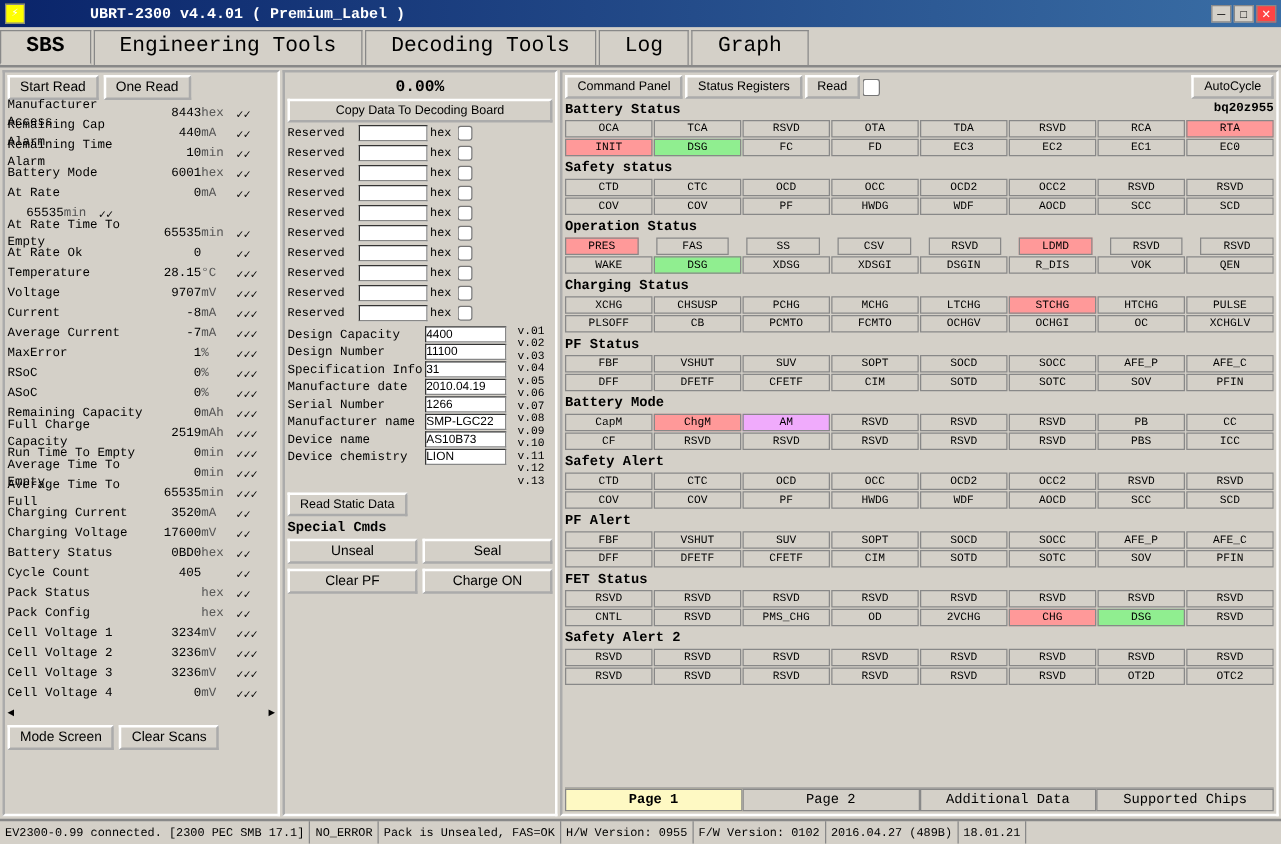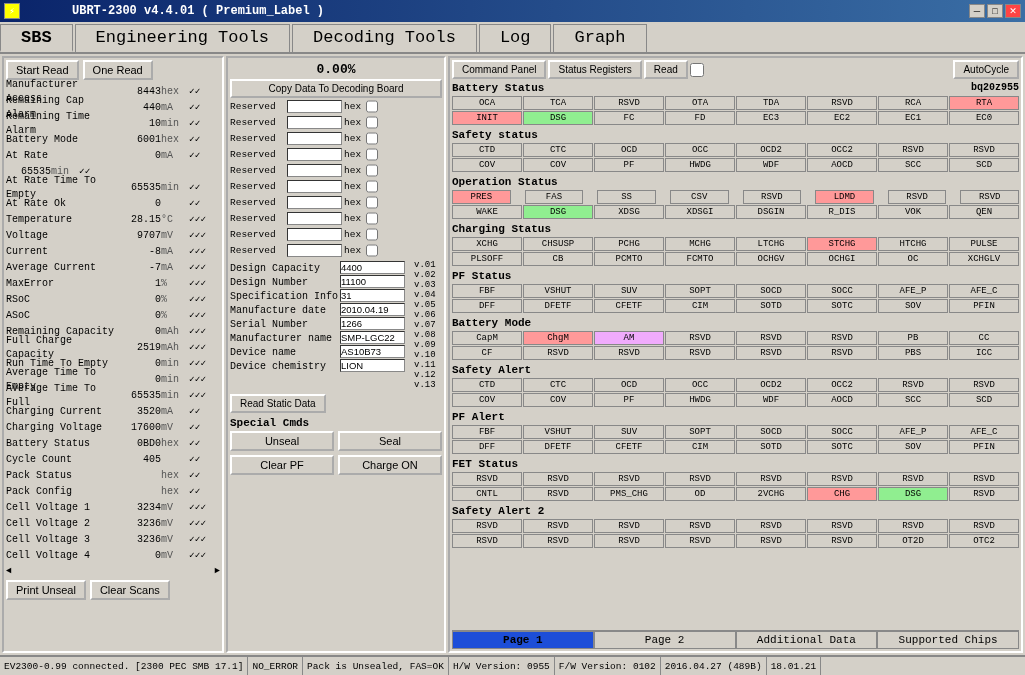--- a/index.html
+++ b/index.html
@@ -258,21 +258,21 @@
             <span class="sbs-checks">✓✓✓</span>
           </div>
       </div>
 
       <div style="display:flex; justify-content:space-between; margin-top:2px;">
         <span style="font-size:9px;">◄</span>
         <span style="font-size:9px;">►</span>
       </div>
 
       <div style="display:flex; gap:4px; margin-top:4px;">
-        <button class="btn">Print Unseal</button>
+        <button class="btn">Mode Screen</button>
         <button class="btn">Clear Scans</button>
       </div>
     </div>
 
     <div style="width:220px; border:2px inset #fff; background:#d4d0c8; padding:2px; flex-shrink:0; overflow:hidden;">
       <div style="text-align:center; font-size:13px; font-weight:bold; margin:2px 0;">0.00%</div>
       <button class="btn" style="width:100%; font-size:10px; margin-bottom:0;">Copy Data To Decoding Board</button>
       
       
       <div style="font-size:9.5px;">
@@ -673,21 +673,21 @@
               <div class="status-cell cell-gray">RSVD</div>
               <div class="status-cell cell-gray">RSVD</div>
               <div class="status-cell cell-gray">OT2D</div>
               <div class="status-cell cell-gray">OTC2</div>
           </div>
         </div>
 
       </div>
 
       <div style="display:flex; border-top:1px solid #888; margin-top:2px;">
-        <div style="flex:1; text-align:center; padding:2px; border:1px solid #888; cursor:pointer; font-size:11px; background:#1d4ed8; font-weight:bold;">Page 1</div>
+        <div style="flex:1; text-align:center; padding:2px; border:1px solid #888; cursor:pointer; font-size:11px; background:#fef9c3; font-weight:bold;">Page 1</div>
         <div style="flex:1; text-align:center; padding:2px; border:1px solid #888; cursor:pointer; font-size:11px; background:#d4d0c8;">Page 2</div>
         <div style="flex:1; text-align:center; padding:2px; border:1px solid #888; cursor:pointer; font-size:11px; background:#d4d0c8;">Additional Data</div>
         <div style="flex:1; text-align:center; padding:2px; border:1px solid #888; cursor:pointer; font-size:11px; background:#d4d0c8;">Supported Chips</div>
       </div>
     </div>
 
   </div>
 
   <div style="display:flex; background:#d4d0c8; border-top:2px solid #888; height:20px; align-items:center; font-size:9.5px;">
     <div class="status-seg">EV2300-0.99 connected. [2300 PEC SMB 17.1]</div>

